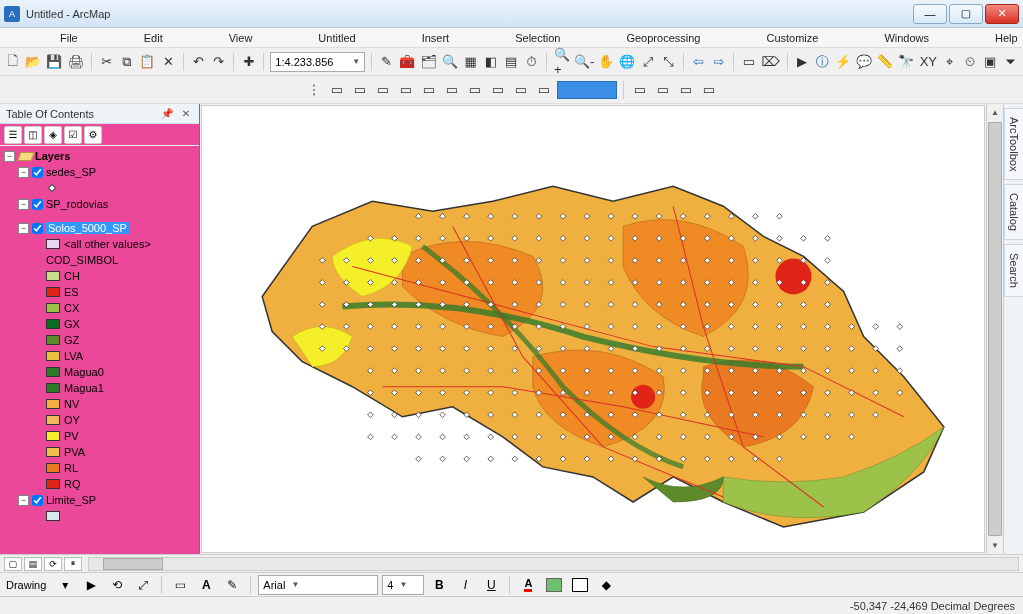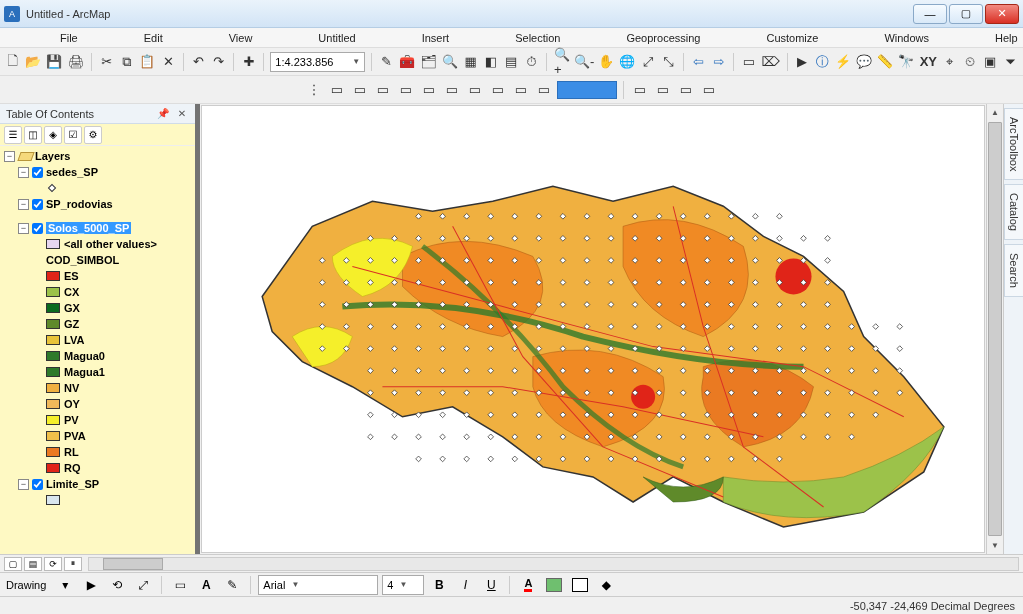--- a/index.html
+++ b/index.html
@@ -23,35 +23,35 @@
 .tb-btn { width: 20px; height: 20px; display: flex; align-items: center; justify-content: center; border: 1px solid transparent; border-radius: 2px; cursor: pointer; color:#333; font-size:13px; }
 .tb-sep { width: 1px; height: 18px; background: #ccc; margin: 0 3px; }
 .scale-box { width: 110px; height: 20px; border: 1px solid #aaa; background: #fff; padding: 0 4px; display:flex; align-items:center; }
 .scale-box .arrow { margin-left:auto; font-size:8px; color:#555; }
 .editor-box { width: 60px; height: 18px; background: #3b8de6; border:1px solid #2a6fbc; }
 
 
 .main { flex: 1; display: flex; min-height: 0; }
 
 
-.toc { width: 200px; background: #fef9c3; border-right: 5px solid #737373; display: flex; flex-direction: column; }
+.toc { width: 200px; background: #ec4899; border-right: 1px solid #737373; display: flex; flex-direction: column; }
 .toc-header { height: 20px; background: #eef3f8; border-bottom: 1px solid #d0dce8; display: flex; align-items: center; padding: 0 6px; font-weight: normal; color:#333; }
 .toc-header .spacer { flex:1; }
 .toc-header .hdr-btn { width:14px; height:14px; display:flex; align-items:center; justify-content:center; cursor:pointer; color:#555; font-size:10px; margin-left:4px; }
 .toc-icons { height: 22px; display: flex; align-items: center; gap: 2px; padding: 2px 4px; border-bottom: 1px solid #eee; }
 .toc-icons .ico { width:18px; height:18px; border:1px solid #ccc; border-radius:2px; cursor:pointer; display:flex; align-items:center; justify-content:center; font-size:10px; background:#fff; }
 .toc-tree { flex: 1; overflow: auto; padding: 2px 0; }
 .tree-row { display: flex; align-items: center; height: 16px; padding-left: 4px; white-space: nowrap; cursor:pointer; }
 .tree-row .indent { display:inline-block; }
 .tree-row .toggle { width: 11px; height: 11px; border: 1px solid #888; background:#fff; display: inline-flex; align-items: center; justify-content: center; font-size: 9px; line-height: 1; margin-right: 3px; cursor:pointer; color:#444; }
 .tree-row .chk { width: 11px; height: 11px; margin-right: 3px; }
 .tree-row .sym { width: 14px; height: 10px; margin-right: 4px; border:1px solid #333; }
 .tree-row .pt-sym { width:6px; height:6px; transform:rotate(45deg); border:1px solid #333; background:#fff; margin-right:6px; margin-left:3px; }
 .tree-row.selected .lbl { background: #3399ff; color: #fff; padding: 0 2px; }
-.tree-row .lbl { color:#000;font-weight:bold; }
+.tree-row .lbl { color:#000; }
 .tree-row .layers-ico { width:14px; height:12px; margin-right:3px; display:inline-block; position:relative; }
 .tree-row .layers-ico::before { content:''; position:absolute; width:12px; height:7px; background:#f5d97b; border:1px solid #b8953a; transform:skewX(-20deg); top:2px; left:1px; }
 
 
 .map-wrap { flex: 1; display: flex; min-width:0; }
 .map-canvas { flex: 1; background: #fff; position: relative; border:1px solid #ccc; margin:1px; overflow:hidden; }
 .map-canvas svg { position:absolute; inset:0; }
 .map-scroll-v { width:17px; background:#f0f0f0; border-left:1px solid #ccc; position:relative; }
 .map-scroll-v .thumb { position:absolute; top:18px; bottom:18px; left:1px; right:1px; background:#cdcdcd; border:1px solid #aaa; border-radius:1px; }
 .map-scroll-v .arr { position:absolute; left:0; right:0; height:17px; display:flex; align-items:center; justify-content:center; font-size:8px; color:#555; cursor:pointer; }
@@ -149,21 +149,21 @@
   <div class="tb-sep"></div>
   <div class="tb-btn">▭</div>
   <div class="tb-btn">⌦</div>
   <div class="tb-sep"></div>
   <div class="tb-btn">▶</div>
   <div class="tb-btn" style="color:#2a6fbc">ⓘ</div>
   <div class="tb-btn">⚡</div>
   <div class="tb-btn">💬</div>
   <div class="tb-btn">📏</div>
   <div class="tb-btn">🔭</div>
-  <div class="tb-btn" style="font-weight:bold">XY</div>
+  <div class="tb-btn" style="font-weight:normal">XY</div>
   <div class="tb-btn">⌖</div>
   <div class="tb-btn">⏲</div>
   <div class="tb-btn">▣</div>
   <div class="tb-btn">⏷</div>
 </div>
 
 <div class="toolbar-row second">
   <div class="tb-btn">⋮</div>
   <div class="tb-btn">▭</div>
   <div class="tb-btn">▭</div>
@@ -235,20 +235,25 @@
       <div class="tree-row">
         <span class="indent" style="width:42px"></span>
         <span class="sym" style="background:#e6d6ef"></span>
         <span class="lbl">&lt;all other values&gt;</span>
       </div>
       <div class="tree-row">
         <span class="indent" style="width:42px"></span>
         <span class="lbl">COD_SIMBOL</span>
       </div>
       <div id="class-rows">
+          <div class="tree-row">
+            <span class="indent" style="width:42px"></span>
+            <span class="sym" style="background:#c8e08a"></span>
+            <span class="lbl">CH</span>
+          </div>
           <div class="tree-row">
             <span class="indent" style="width:42px"></span>
             <span class="sym" style="background:#e02418"></span>
             <span class="lbl">ES</span>
           </div>
           <div class="tree-row">
             <span class="indent" style="width:42px"></span>
             <span class="sym" style="background:#9cc24a"></span>
             <span class="lbl">CX</span>
           </div>

